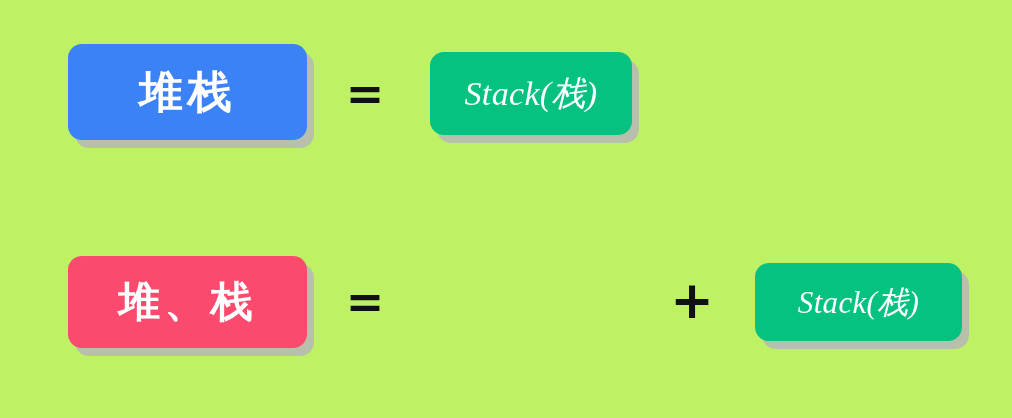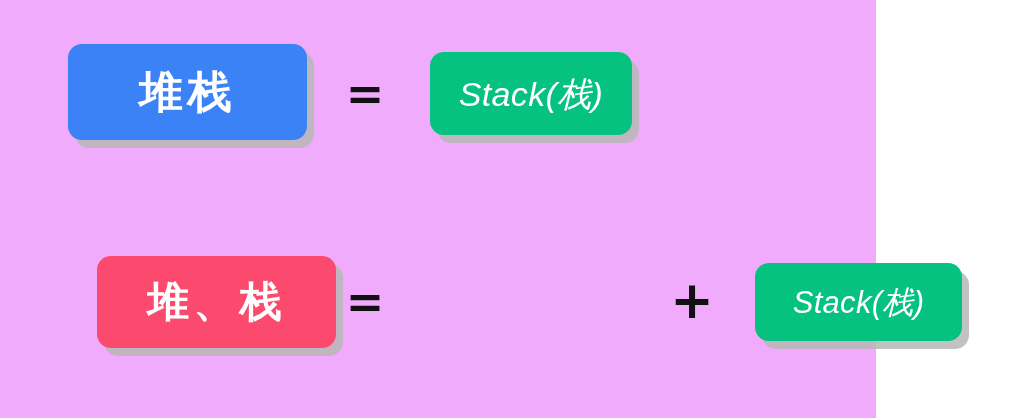--- a/index.html
+++ b/index.html
@@ -8,23 +8,23 @@
   }
   body {
     width: 1012px;
     height: 418px;
     background: #ffffff;
     font-family: "DejaVu Sans", sans-serif;
     overflow: hidden;
   }
   .canvas {
     position: relative;
-    width: 876px;
+    width: 1012px;
     height: 418px;
-    background: #f0abfc;
+    background: #bef264;
   }
 
   
   .box {
     position: absolute;
     border-radius: 14px;
     box-shadow: 7px 8px 0 0 rgba(183,183,183,0.85);
     display: flex;
     align-items: center;
     justify-content: center;
@@ -38,21 +38,21 @@
   }
 
   
   .cjk-label {
     font-family: "DejaVu Sans", sans-serif;
     font-weight: bold;
     letter-spacing: 0.10em;
   }
   
   .latin-label {
-    font-family: Liberation Sans, sans-serif;
+    font-family: Liberation Serif, serif;
     font-weight: normal;
     font-style: italic;
     letter-spacing: 0.01em;
   }
 
   
   #box-stack-cn {
     left: 68px;  top: 44px;
     width: 239px; height: 96px;
     background: #3B82F6;
@@ -63,21 +63,20 @@
     left: 430px; top: 52px;
     width: 202px; height: 83px;
     background: #06C281;
   }
   #box-stack-en-1 .box-label { font-size: 34px; }
 
   #box-heapstack-cn {
     left: 68px;  top: 256px;
     width: 239px; height: 92px;
     background: #FC4A6E;
-    margin-left: 29px;
   }
   #box-heapstack-cn .box-label { font-size: 42px; }
 
   #box-heap-en {
     left: 428px; top: 263px;
     width: 205px; height: 77px;
     background: #F5A026;
   }
   #box-heap-en .box-label { font-size: 31px; }
 

